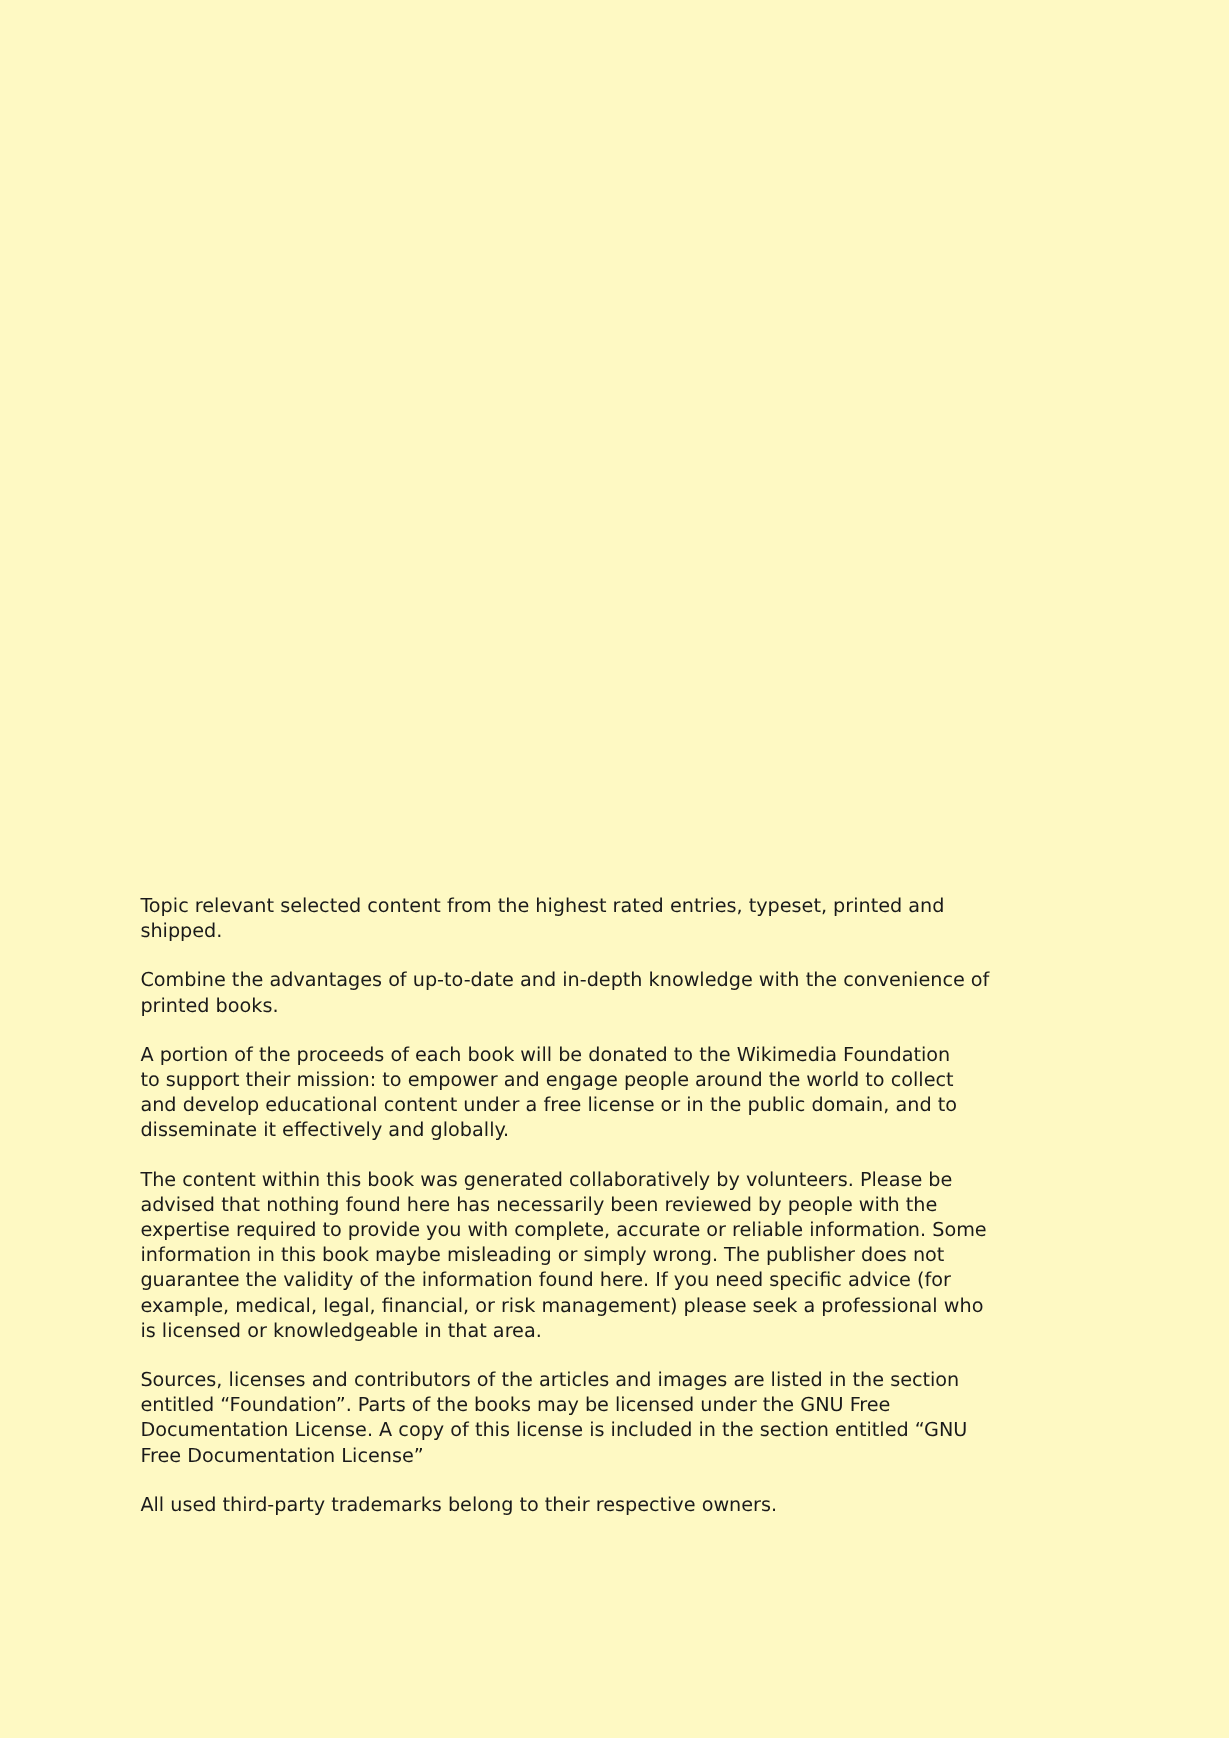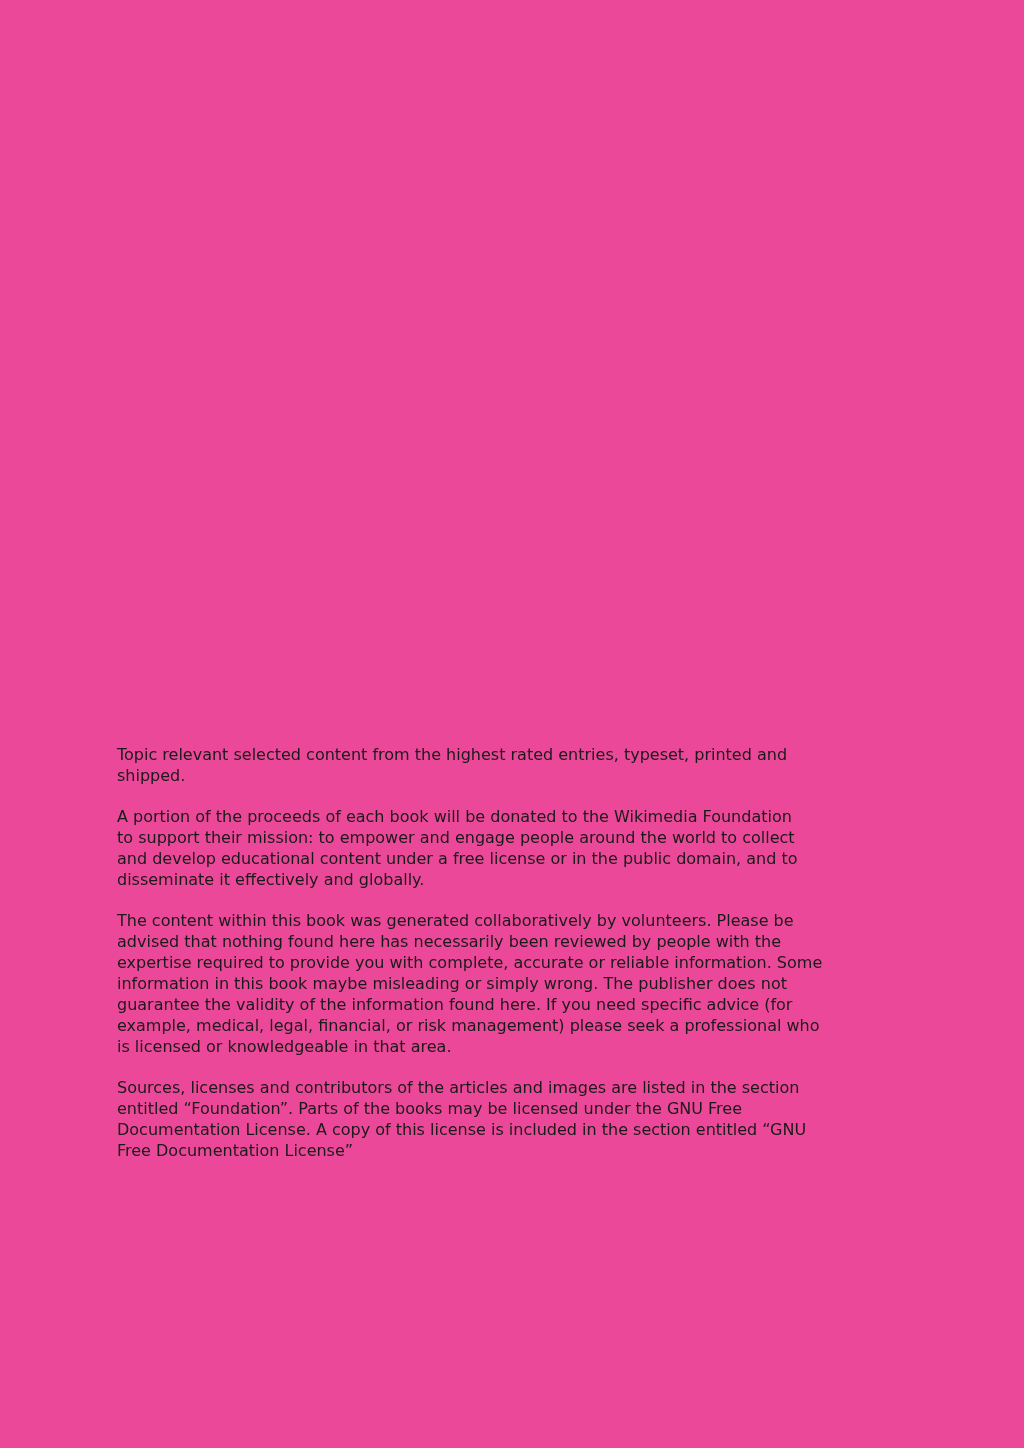--- a/index.html
+++ b/index.html
@@ -4,21 +4,21 @@
 <style>
   html, body {
     margin: 0;
     padding: 0;
     background: #ffffff;
   }
   .page {
     position: relative;
     width: 1024px;
     height: 1448px;
-    background: #ec4899;
+    background: #fef9c3;
     overflow: hidden;
     font-family: "DejaVu Sans", "Liberation Sans", sans-serif;
   }
   .text-block {
     position: absolute;
     left: 117px;
     top: 744px;
     width: 800px;
     color: #1a1a1a;
     font-size: 16px;
@@ -33,29 +33,32 @@
     margin-bottom: 0;
   }
 </style>
 </head>
 <body>
 
 <div class="page">
   <div class="text-block">
     <p class="para">Topic relevant selected content from the highest rated entries, typeset, printed and
 shipped.</p>
+    <p class="para">Combine the advantages of up-to-date and in-depth knowledge with the convenience of
+printed books.</p>
     <p class="para">A portion of the proceeds of each book will be donated to the Wikimedia Foundation
 to support their mission: to empower and engage people around the world to collect
 and develop educational content under a free license or in the public domain, and to
 disseminate it effectively and globally.</p>
     <p class="para">The content within this book was generated collaboratively by volunteers. Please be
 advised that nothing found here has necessarily been reviewed by people with the
 expertise required to provide you with complete, accurate or reliable information. Some
 information in this book maybe misleading or simply wrong. The publisher does not
 guarantee the validity of the information found here. If you need specific advice (for
 example, medical, legal, financial, or risk management) please seek a professional who
 is licensed or knowledgeable in that area.</p>
     <p class="para">Sources, licenses and contributors of the articles and images are listed in the section
 entitled “Foundation”. Parts of the books may be licensed under the GNU Free
 Documentation License. A copy of this license is included in the section entitled “GNU
 Free Documentation License”</p>
+    <p class="para">All used third-party trademarks belong to their respective owners.</p>
   </div>
 </div>
 
 </body></html>

